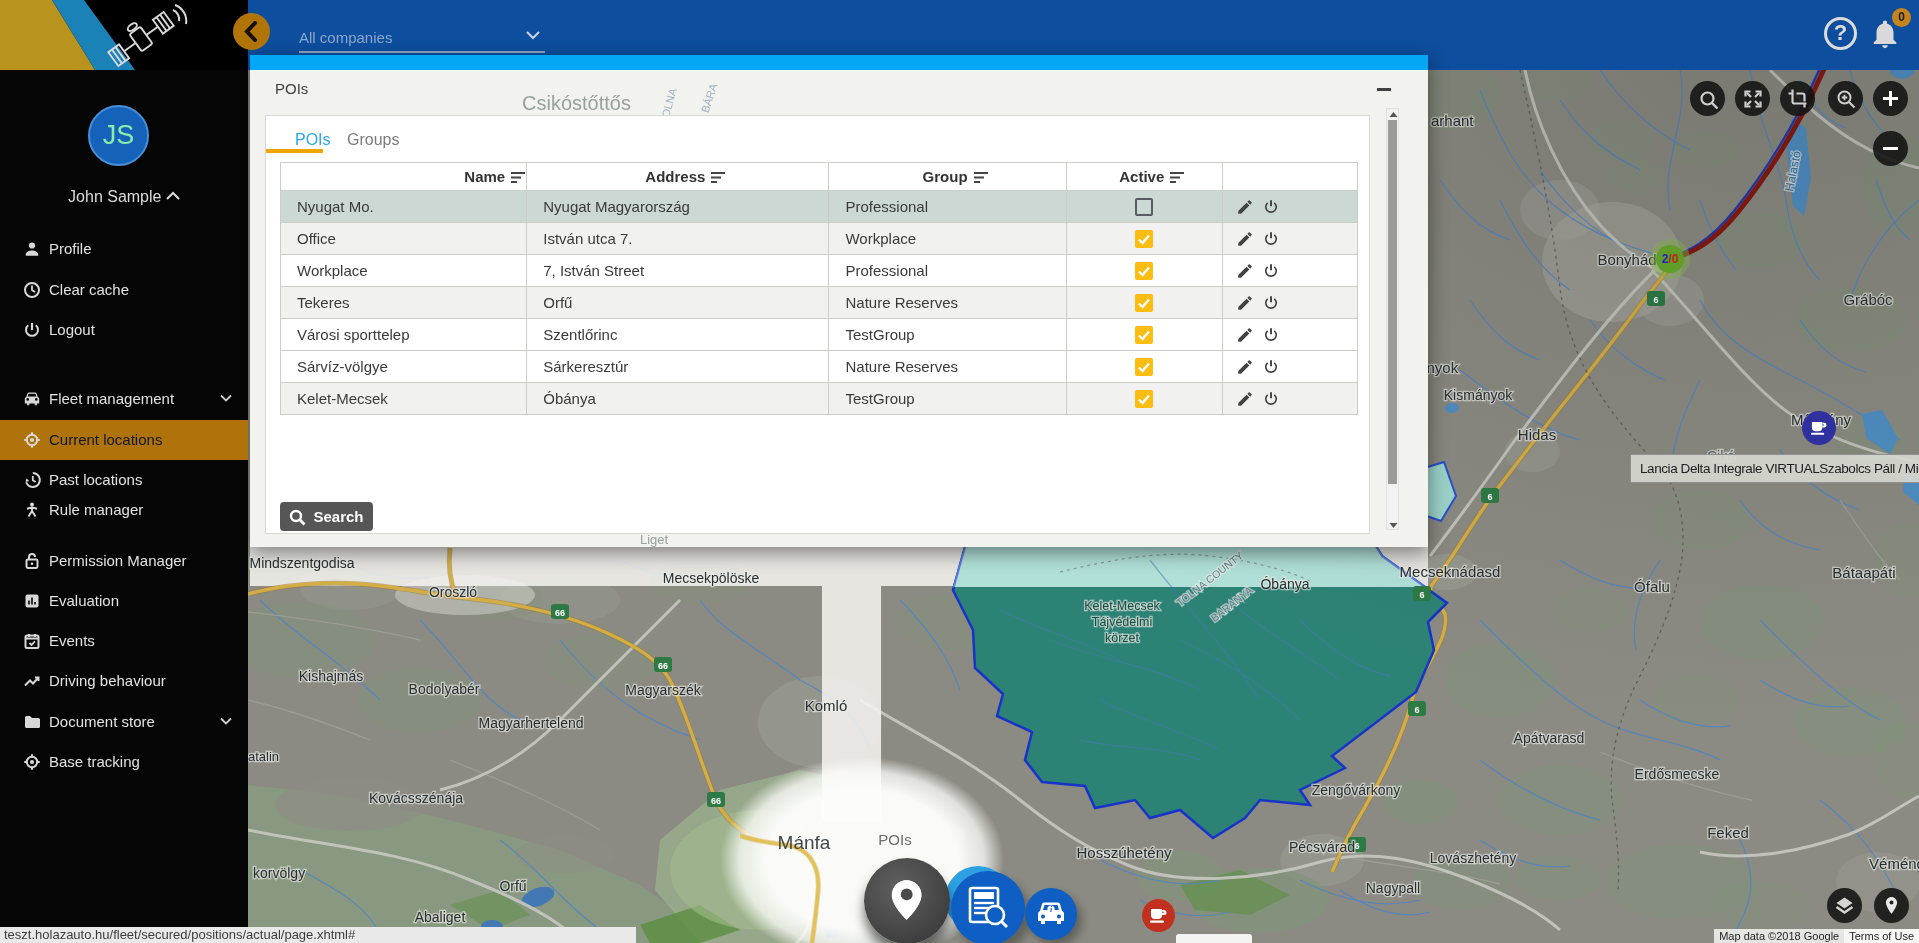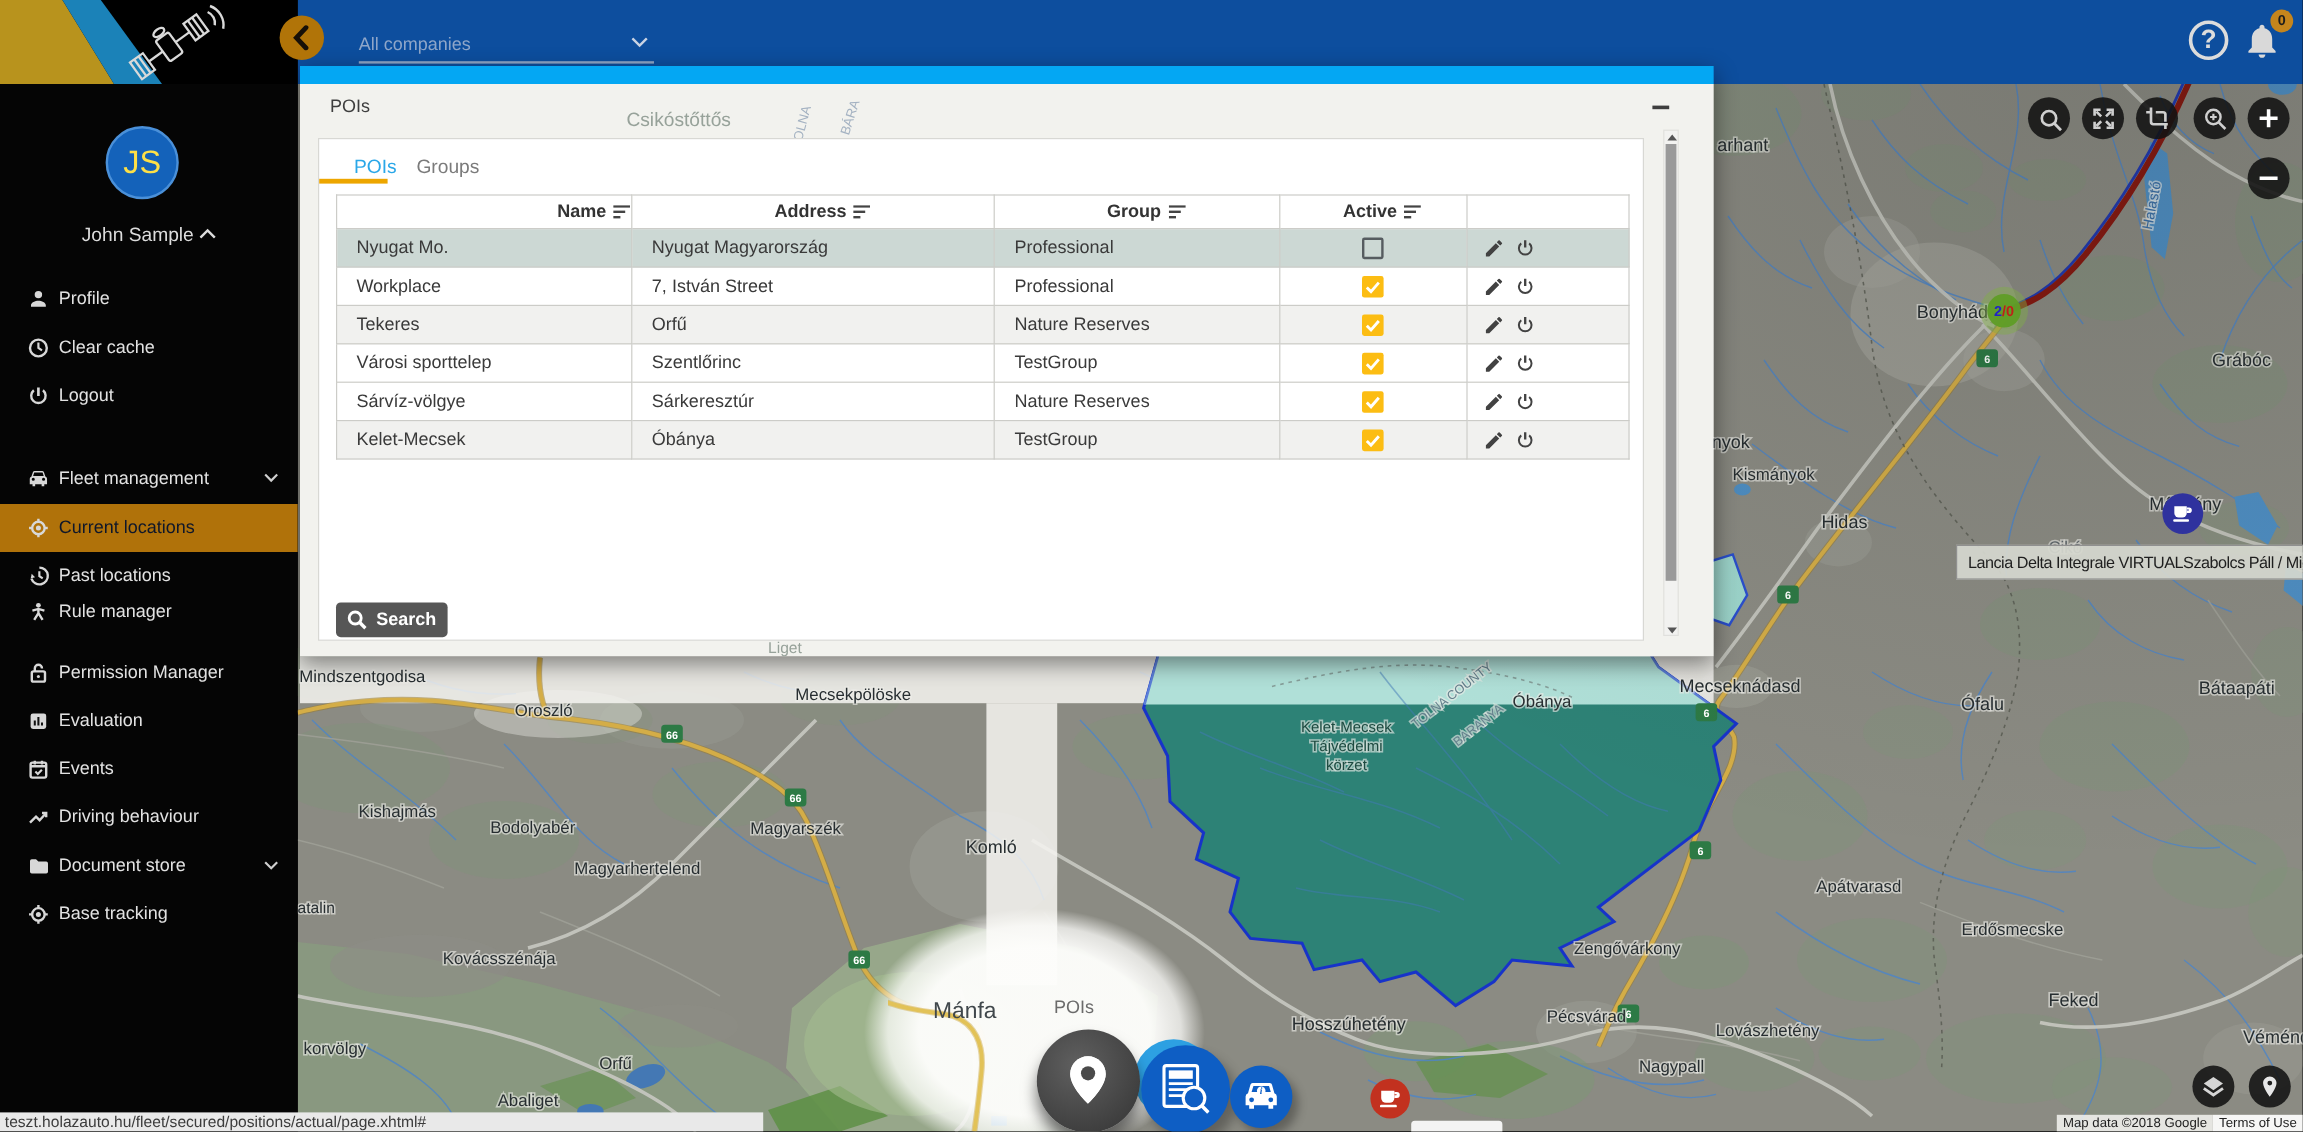--- a/index.html
+++ b/index.html
@@ -10,21 +10,21 @@
 
 
 #header { left:248px; top:0; width:1671px; height:70px; background:#0d4e9e; z-index:40; }
 #selTxt { left:51px; top:29px; font-size:15px; color:#8ea6c9;text-align:right; }
 #selLine { left:51px; top:51px; width:246px; height:2px; background:#8fa5c5; }
 #helpBtn { left:1576px; top:17px; width:33px; height:33px; border:3px solid #dcdcdc; border-radius:50%; color:#dcdcdc; font-size:22px; font-weight:bold; text-align:center; line-height:26px; }
 #backBtn { left:233px; top:13px; width:37px; height:37px; background:#b17408; border-radius:50%; z-index:60; }
 
 
 #sidebar { left:0; top:0; width:248px; height:943px; background:#050505; z-index:50; }
-#avatar { left:88px; top:105px; width:61px; height:61px; border-radius:50%; background:#1462ba; border:2px solid #4a90d9; color:#fde047; font-size:27px; text-align:center; line-height:57px; }
+#avatar { left:88px; top:105px; width:61px; height:61px; border-radius:50%; background:#1462ba; border:2px solid #4a90d9; color:#86efac; font-size:27px; text-align:center; line-height:57px; }
 #uname { left:0; top:188px; width:248px; text-align:center; color:#dcdcdc; font-size:16px; }
 .mitem { left:0; width:248px; height:40px; color:#e2e2e2; font-size:15px; }
 .mitem .lbl { position:absolute; left:49px; top:0; line-height:40px; }
 .mitem svg.mic { position:absolute; left:22px; top:10px; }
 .mitem svg.chev { position:absolute; left:220px; top:15px; }
 #curloc { background:#b0720a; color:#0f172a; }
 
 
 #statusbar { left:0; top:927px; width:636px; height:16px; background:#e9e9e9; color:#3c3c3c; font-size:13px; line-height:16px; padding-left:4px; z-index:70; }
 #attrib { right:0; top:929px; height:14px; z-index:70; font-size:11px; color:#222; }
@@ -541,21 +541,21 @@
         <path fill="#fff" d="M2 2 h11 v6 a4 4 0 0 1-4 4 h-3 a4 4 0 0 1-4-4 z"></path>
         <path d="M13 3 h2 a2.4 2.4 0 0 1 0 5 h-2 v-2.2 h1.6 a.6 .6 0 0 0 0-1 H13z" fill="#fff"></path>
         <rect x="1" y="13.6" width="14" height="2.2" rx="1" fill="#fff"></rect>
       </svg>
     </div>
   <div id="tooltip" class="abs">Lancia Delta Integrale VIRTUALSzabolcs Páll / Micha</div>
 
   <div id="dialog" class="abs">
     <div id="dlgStrip" class="abs"></div>
     <div id="dlgBody" class="abs">
-      <div class="faint" style="left:272px;top:22px;font-size:16px;">Csikóstőttős</div>
+      <div class="faint" style="left:272px;top:22px;font-size:20px;">Csikóstőttős</div>
       <div class="faint" style="left:390px;top:462px;font-size:13px;">Liget</div>
       <div class="faint" style="left:400px;top:30px;font-size:11px;transform:rotate(-75deg);color:#a4b2c2;">TOLNA</div>
       <div class="faint" style="left:444px;top:22px;font-size:11px;transform:rotate(-72deg);color:#a4b2c2;">BÁRA</div>
     </div>
     <div id="dlgTitle" class="abs">POIs</div>
     <div id="dlgMin" class="abs"></div>
     <div id="card" class="abs">
       <div id="tabPois" class="abs">POIs</div>
       <div id="tabGroups" class="abs">Groups</div>
       <div id="tabUnder" class="abs"></div>
@@ -591,20 +591,34 @@
                 </svg></th>
           <th></th>
         </tr>
           </thead>
         <tbody id="tbody">
             <tr class="sel">
               <td>Nyugat Mo.</td>
               <td>Nyugat Magyarország</td>
               <td>Professional</td>
               <td class="c-act"><span class="cbo"></span></td>
+              <td class="c-ico"><svg width="18" height="18" viewBox="0 0 24 24" style="vertical-align:middle">
+                  <path fill="#424242" d="M3 17.25V21h3.75L17.81 9.94l-3.75-3.75L3 17.25zM20.71 7.04a1 1 0 0 0 0-1.41l-2.34-2.34a1 1 0 0 0-1.41 0l-1.83 1.83 3.75 3.75 1.83-1.83z"></path>
+                </svg><svg width="18" height="18" viewBox="0 0 24 24" style="vertical-align:middle;margin-left:8px">
+                  <path d="M12 3v8" stroke="#424242" stroke-width="2.6" fill="none"></path>
+                  <path d="M7.6 6.4a7 7 0 1 0 8.8 0" stroke="#424242" stroke-width="2.2" fill="none"></path>
+                </svg></td>
+            </tr>
+            <tr class="odd">
+              <td>Office</td>
+              <td>István utca 7.</td>
+              <td>Workplace</td>
+              <td class="c-act"><span class="cb"><svg width="18" height="18" viewBox="0 0 18 18">
+                    <path d="M4 9.5 7.5 13 14 5.5" stroke="#fff" stroke-width="2.4" fill="none"></path>
+                  </svg></span></td>
               <td class="c-ico"><svg width="18" height="18" viewBox="0 0 24 24" style="vertical-align:middle">
                   <path fill="#424242" d="M3 17.25V21h3.75L17.81 9.94l-3.75-3.75L3 17.25zM20.71 7.04a1 1 0 0 0 0-1.41l-2.34-2.34a1 1 0 0 0-1.41 0l-1.83 1.83 3.75 3.75 1.83-1.83z"></path>
                 </svg><svg width="18" height="18" viewBox="0 0 24 24" style="vertical-align:middle;margin-left:8px">
                   <path d="M12 3v8" stroke="#424242" stroke-width="2.6" fill="none"></path>
                   <path d="M7.6 6.4a7 7 0 1 0 8.8 0" stroke="#424242" stroke-width="2.2" fill="none"></path>
                 </svg></td>
             </tr>
             <tr class="">
               <td>Workplace</td>
               <td>7, István Street</td>

